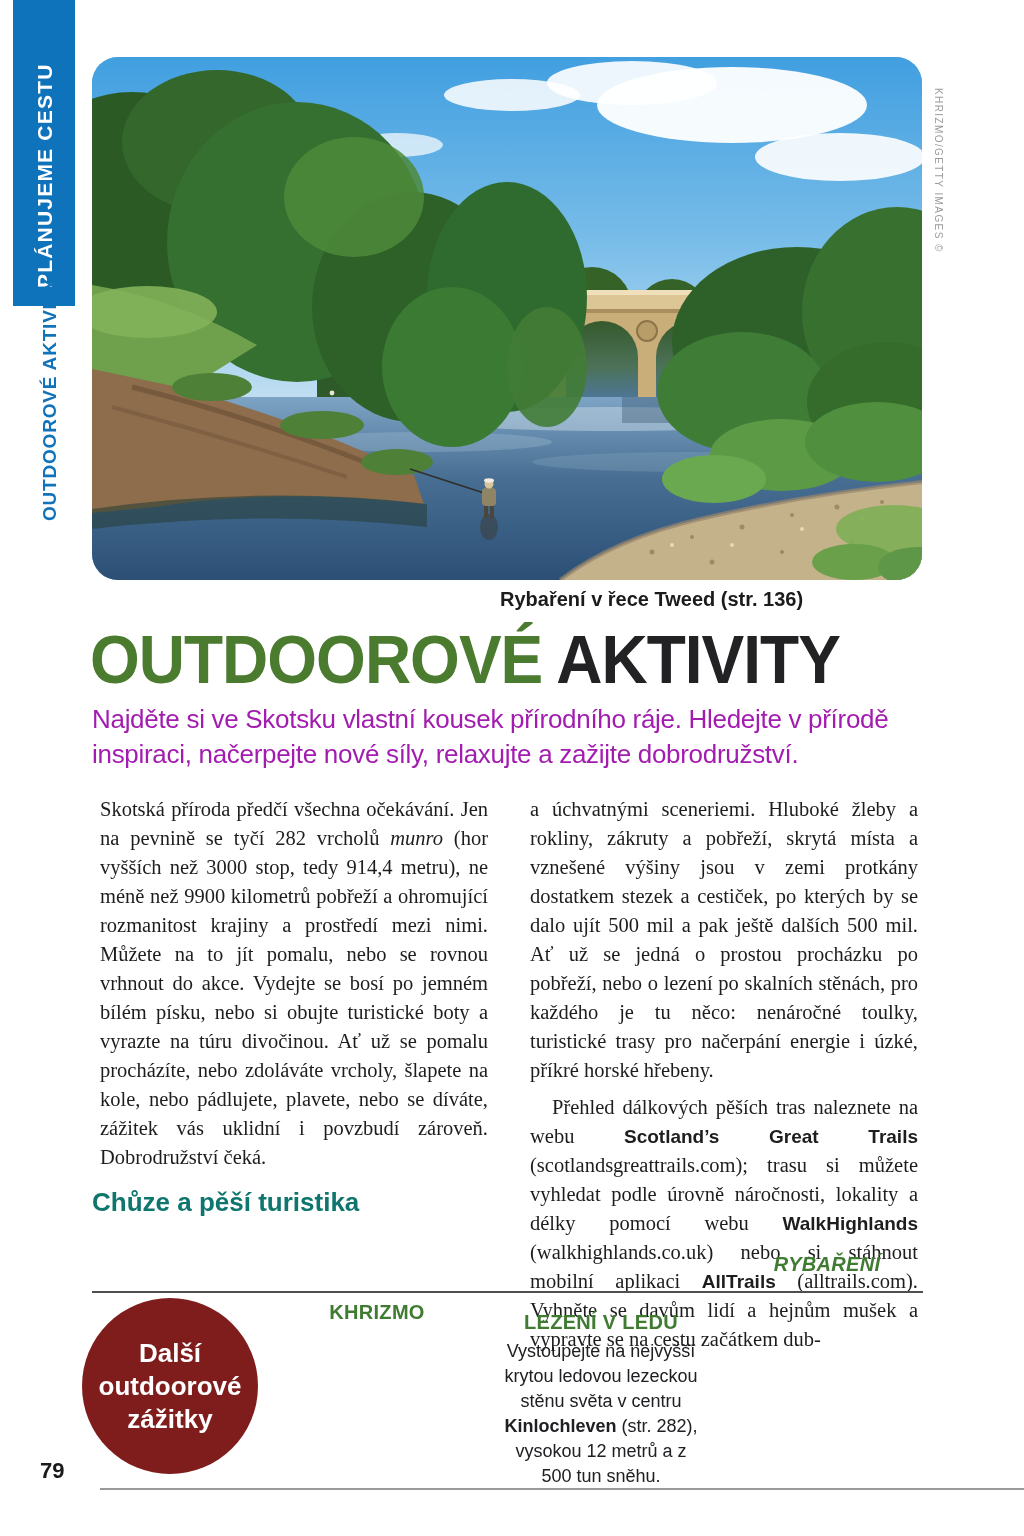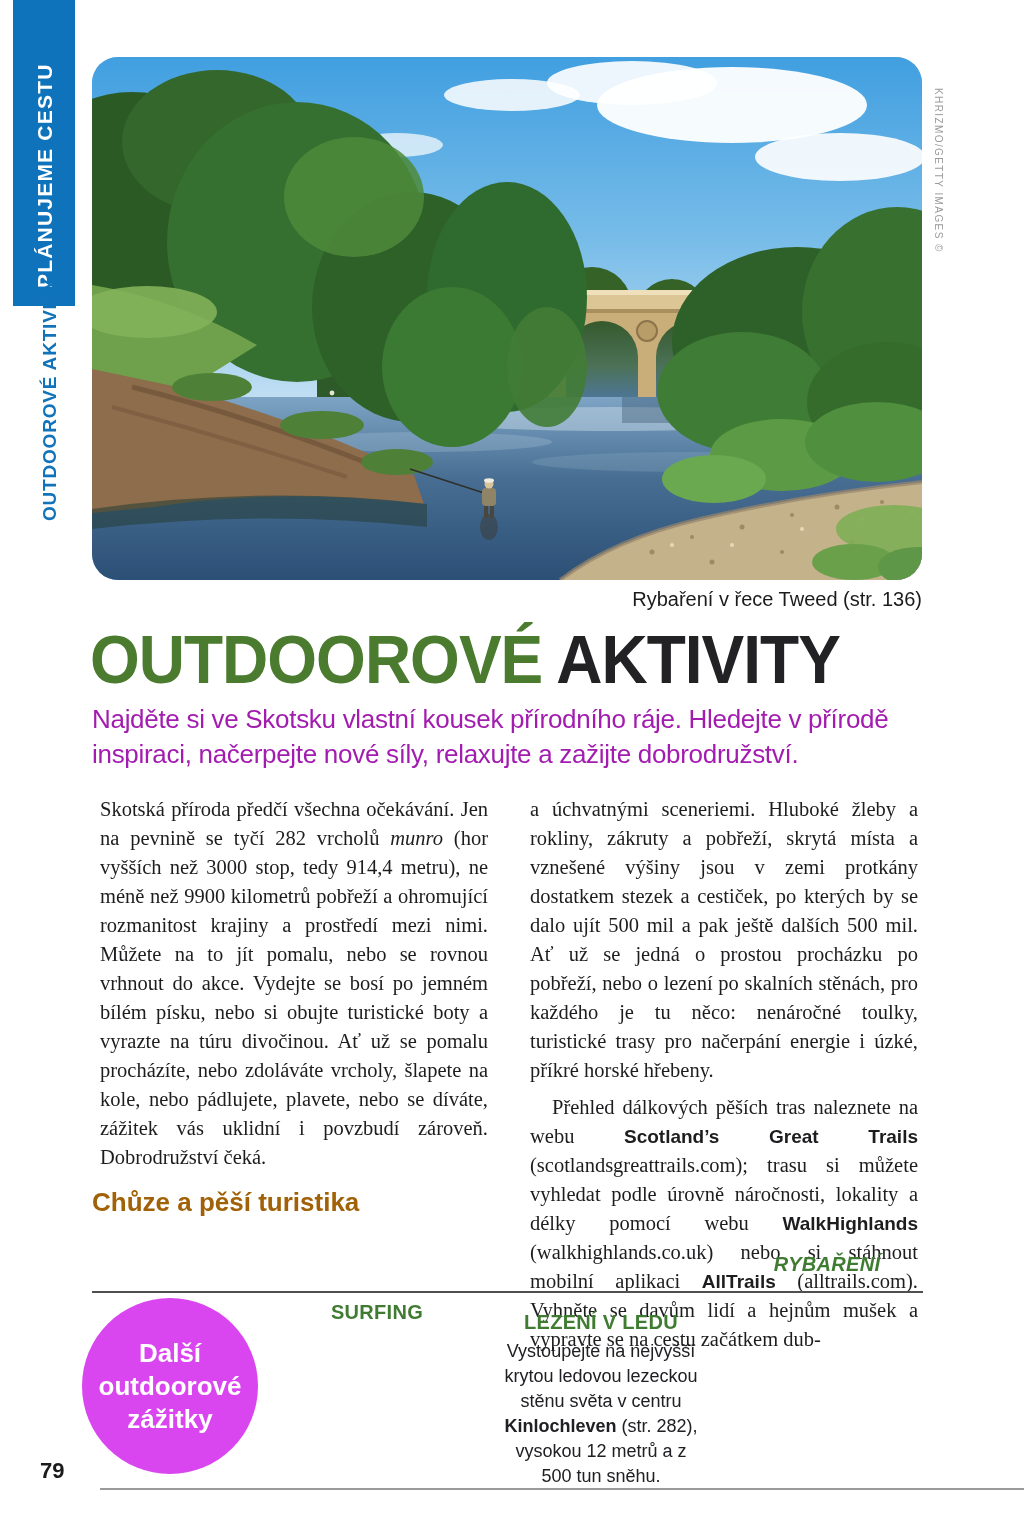--- a/index.html
+++ b/index.html
@@ -30,21 +30,21 @@
     border-radius:26px;overflow:hidden;background:#7ab8e0;
   }
   .photo svg{display:block;width:100%;height:100%;}
   .credit{
     position:absolute;left:944px;top:88px;
     transform:rotate(90deg);transform-origin:0 0;
     color:#9b9b9b;font-size:10px;letter-spacing:1.4px;white-space:nowrap;
   }
   .caption{
     position:absolute;left:500px;top:588px;width:422px;
-    text-align:right;font-weight:normal;font-size:20px;color:#1b1b1d;
+    text-align:left;font-weight:bold;font-size:20px;color:#1b1b1d;
   }
   
   .headline{
     position:absolute;left:90px;top:620px;width:840px;
     font-weight:bold;font-size:64px;letter-spacing:-1px;white-space:nowrap;
     transform:scaleY(1.06);transform-origin:0 0;
   }
   .headline .green{color:#4a7b2e;margin-right:14px;}
   .headline .black{color:#222225;}
   .subtitle{
@@ -58,29 +58,29 @@
     color:#1d1d1f;text-align:justify;
   }
   .col-left{left:92px;}
   .col-right{left:522px;}
   .col p{margin:8px;}
   .col .indent{text-indent:22px;}
   .col .it{font-style:italic;}
   .col .b{font-weight:bold;font-family:"Liberation Sans",sans-serif;font-size:19px;letter-spacing:0;}
   .green-head{
     font-family:"Liberation Sans",sans-serif;font-weight:bold;
-    font-size:26px;color:#a16207;margin:16px 0 10px 0;text-align:left;
+    font-size:26px;color:#0f766e;margin:16px 0 10px 0;text-align:left;
   }
   .divider{
     position:absolute;left:92px;top:1291px;width:831px;height:2px;background:#4f4f4f;
   }
   
   .circle{
     position:absolute;left:82px;top:1298px;width:176px;height:176px;
-    border-radius:50%;background:#d946ef;color:#ffffff;
+    border-radius:50%;background:#7f1d1d;color:#ffffff;
     display:flex;flex-direction:column;justify-content:center;align-items:center;
     font-weight:bold;font-size:26px;line-height:33px;text-align:center;
   }
   .card{
     position:absolute;text-align:center;font-size:18px;line-height:25px;color:#202024;
   }
   .card h3{
     margin:0 0 4px 0;font-size:20px;color:#3f7b31;letter-spacing:0.3px;font-weight:bold;
   }
   .card .b{font-weight:bold;}
@@ -274,21 +274,21 @@
 
 <div class="divider"></div>
 
 <div class="circle">
   <div>Další</div>
   <div>outdoorové</div>
   <div>zážitky</div>
 </div>
 
 <div class="card card-surfing">
-  <h3>SURFING</h3>
+  <h3>KHRIZMO</h3>
 </div>
 
 <div class="card card-ice">
   <h3>LEZENÍ V LEDU</h3>
   <div><span>Vystoupejte na nejvyšší krytou ledovou lezeckou stěnu světa v centru </span><span class="b">Kinlochleven</span><span> (str. 282), vysokou 12 metrů a z 500 tun sněhu.</span></div>
 </div>
 
 <div class="card card-fishing">
   <h3>RYBAŘENÍ</h3>
 </div>

